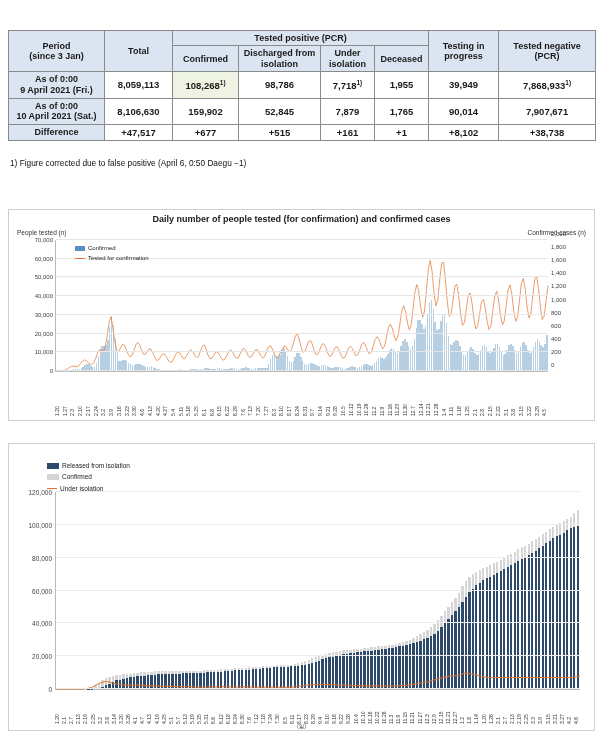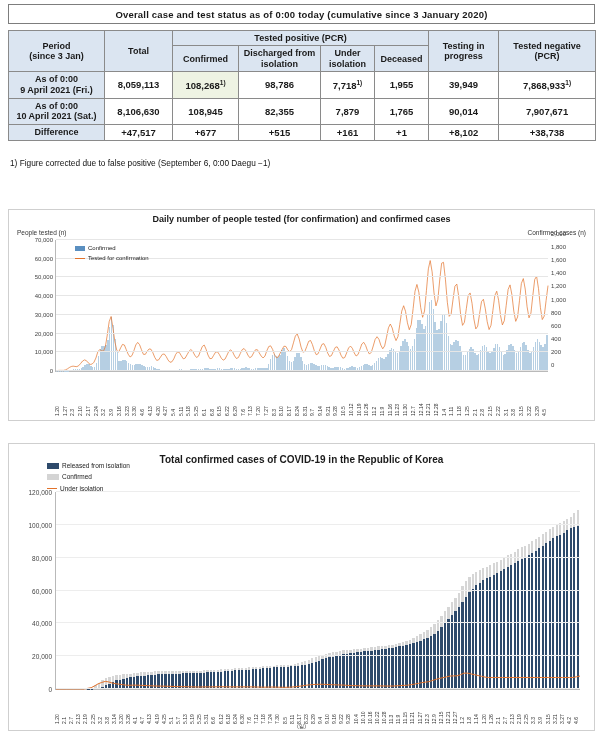--- a/index.html
+++ b/index.html
@@ -141,23 +141,20 @@
     position:absolute; left:0; right:0; bottom:0; text-align:center;
     font-size:5.5px; color:#555;
   }
   svg.overlay { position:absolute; left:0; top:0; width:100%; height:100%; overflow:visible; }
 </style>
 </head>
 <body>
 
 <div class="page">
 
-  <div class="title-bar">
-    <span>Overall case and test status as of 0:00 today (cumulative since 3 January 2020)</span>
-  </div>
 
   <div class="tbl-wrap">
     <table class="main">
       <colgroup>
         <col style="width:96px">
         <col style="width:68px">
         <col style="width:66px">
         <col style="width:82px">
         <col style="width:54px">
         <col style="width:54px">
@@ -197,22 +194,22 @@
           <td class="val">39,949</td>
           <td class="val"><span>7,868,933</span><span class="sup">1)</span></td>
         </tr>
 
         <tr>
           <td class="rowhdr">
             <div>As of 0:00</div>
             <div>10 April 2021 (Sat.)</div>
           </td>
           <td class="val">8,106,630</td>
-          <td class="val">108,945</td>
-          <td class="val">82,355</td>
+          <td class="val">159,902</td>
+          <td class="val">52,845</td>
           <td class="val">7,879</td>
           <td class="val">1,765</td>
           <td class="val">90,014</td>
           <td class="val">7,907,671</td>
         </tr>
 
         <tr>
           <td class="rowhdr">
             <div>Difference</div>
           </td>
@@ -222,21 +219,21 @@
           <td class="diff">+161</td>
           <td class="diff">+1</td>
           <td class="diff">+8,102</td>
           <td class="diff">+38,738</td>
         </tr>
       </tbody>
     </table>
   </div>
 
   <div class="notes">
-    <div>1) Figure corrected due to false positive (September 6, 0:00 Daegu −1)</div>
+    <div>1) Figure corrected due to false positive (April 6, 0:50 Daegu −1)</div>
   </div>
 
   <div class="chart1">
     <div class="c1-title">Daily number of people tested (for confirmation) and confirmed cases</div>
     <div class="c1-ylab-l">People tested (n)</div>
     <div class="c1-ylab-r">Confirmed cases (n)</div>
 
     <div class="c1-plot" id="c1plot">
       <div class="c1-bars" id="c1bars">
           <div class="c1-bar" style="left: 0%; width: 0.3%; height: 0.3%;"></div>
@@ -613,21 +610,20 @@
         <span>3.1</span>
         <span>3.8</span>
         <span>3.15</span>
         <span>3.22</span>
         <span>3.29</span>
         <span>4.5</span>
       </div>
   </div>
 
   <div class="chart2">
-    <div class="c2-title">Total confirmed cases of COVID-19 in the Republic of Korea</div>
     <div class="c2-legend">
       <div class="lg-row">
         <span class="lg-sw-dk"></span>
         <span>Released from isolation</span>
       </div>
       <div class="lg-row">
         <span class="lg-sw-lt"></span>
         <span>Confirmed</span>
       </div>
       <div class="lg-row">

